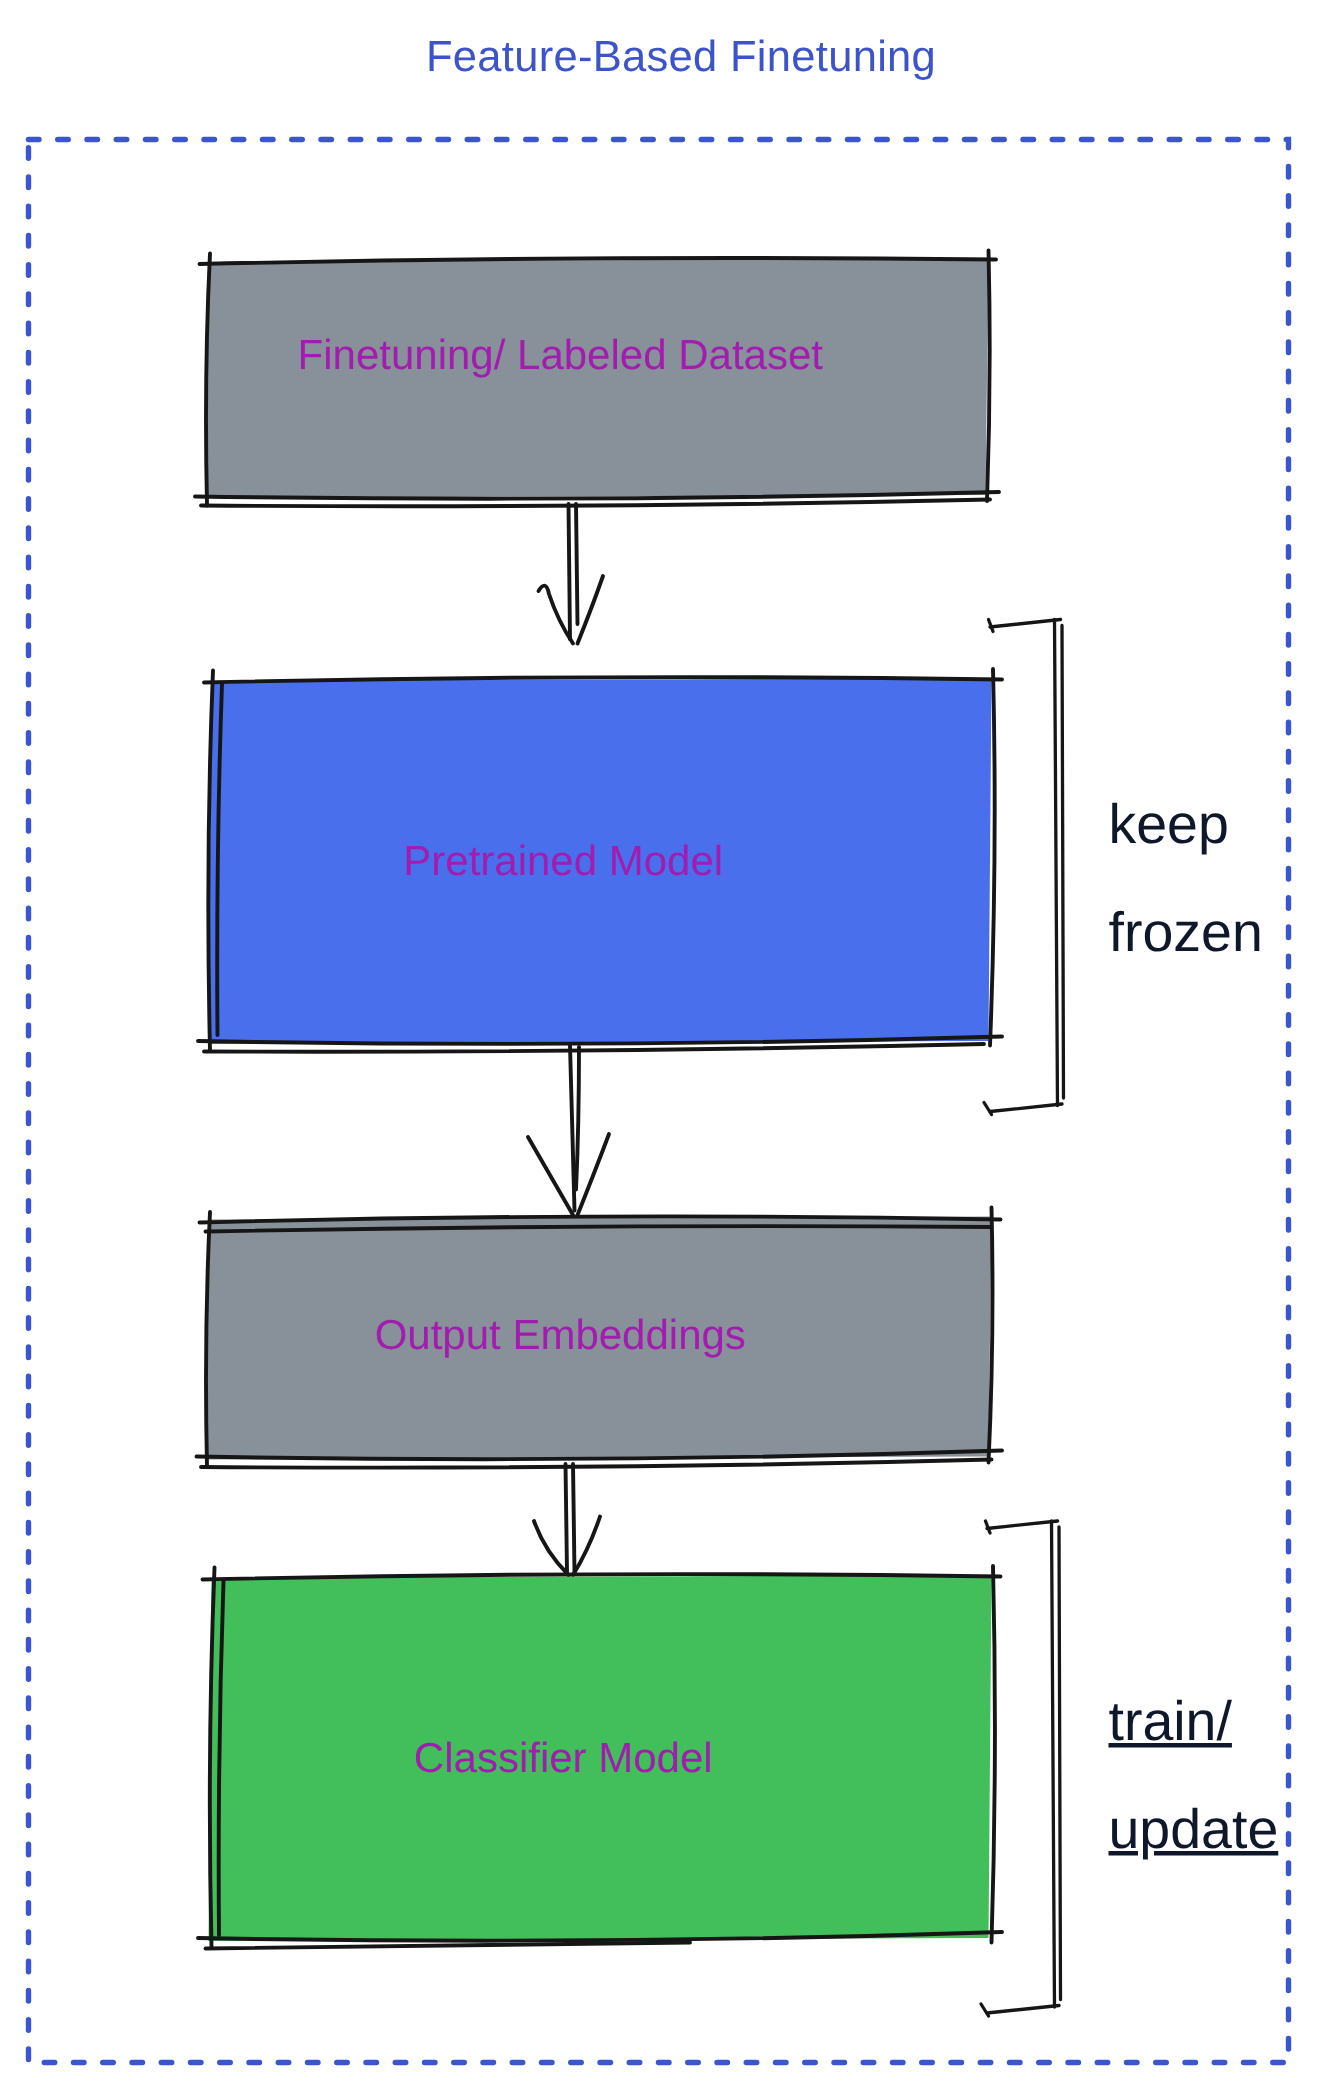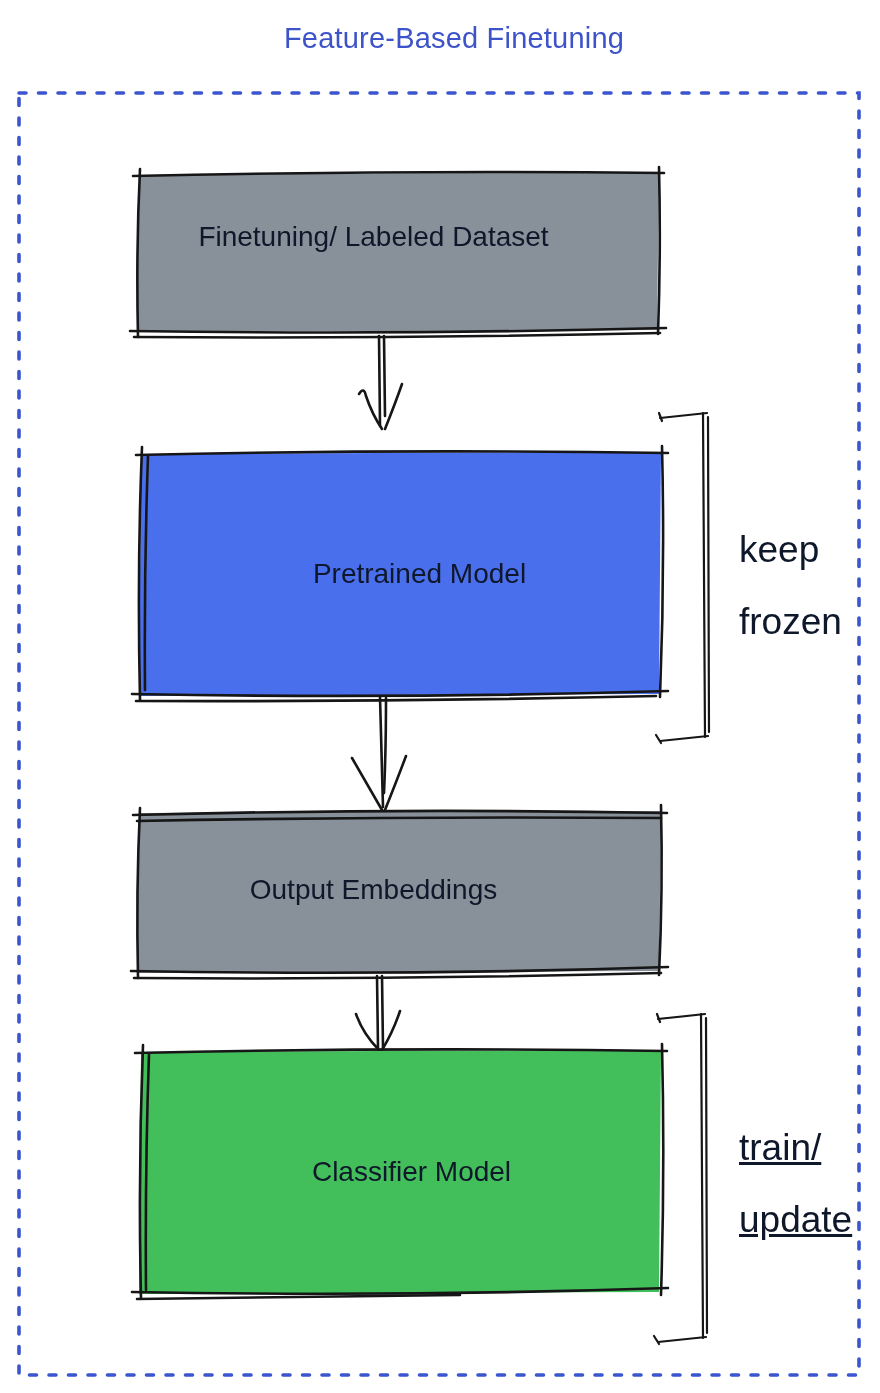--- a/index.html
+++ b/index.html
@@ -24,27 +24,27 @@
     font-size: 29px;
     color: #3d53c9;
     letter-spacing: 0.2px;
   }
   .box-label {
     position: absolute;
     display: flex;
     align-items: center;
     justify-content: center;
     font-size: 28px;
-    color: #0f172a;
+    color: #a21caf;
     pointer-events: none;
   }
   .label-1 { left: 137px; top: 173px; width: 473px; height: 128px; }
-  .label-2 { left: 139px; top: 452px; width: 473px; height: 243px; margin-left: 44px; }
+  .label-2 { left: 139px; top: 452px; width: 473px; height: 243px; }
   .label-3 { left: 137px; top: 811px; width: 473px; height: 158px; }
-  .label-4 { left: 139px; top: 1050px; width: 473px; height: 243px; margin-left: 36px; }
+  .label-4 { left: 139px; top: 1050px; width: 473px; height: 243px; }
   .bracket-note {
     position: absolute;
     font-size: 37px;
     line-height: 36px;
     color: #0f172a;
     white-space: pre-line;
   }
   .note-1 { left: 739px; top: 496px; }
   .note-2 { left: 739px; top: 1094px; text-decoration: underline; }
 </style>

